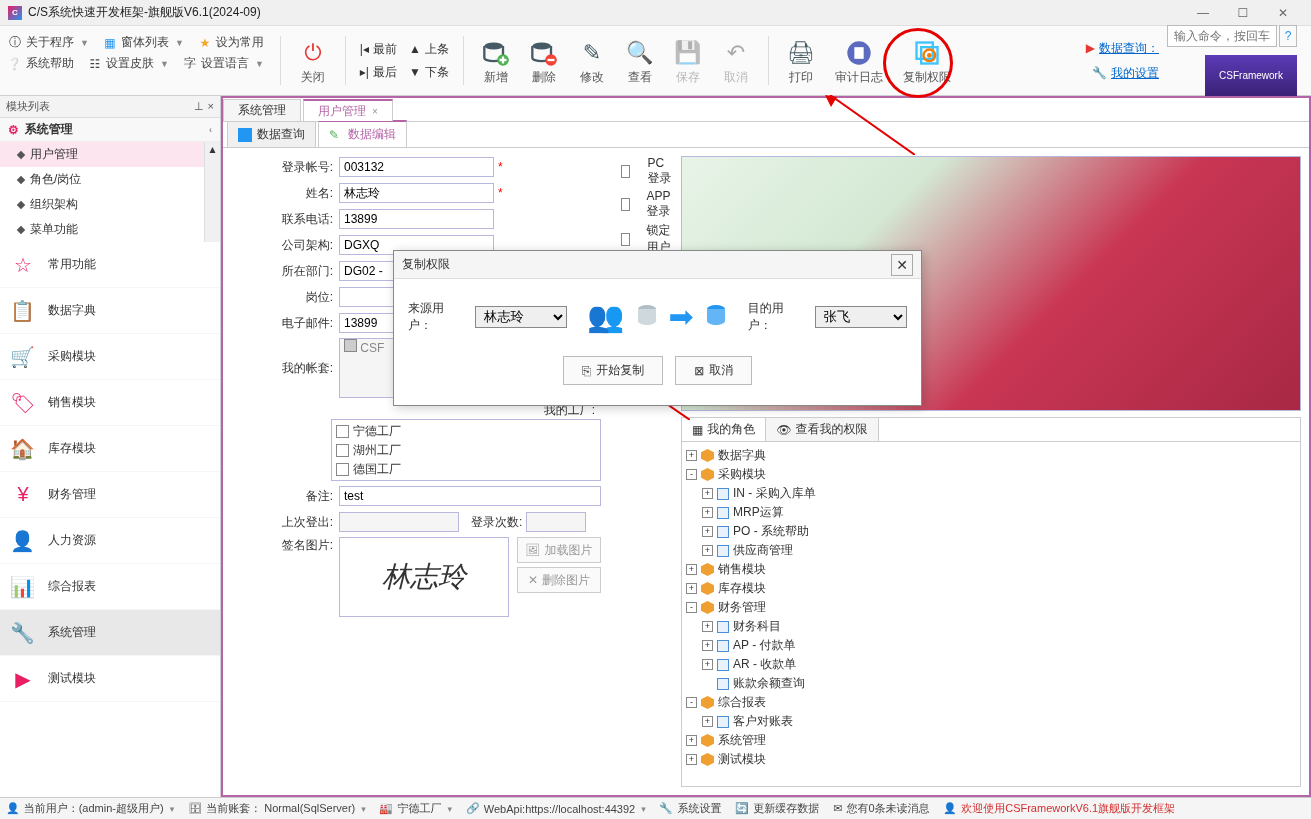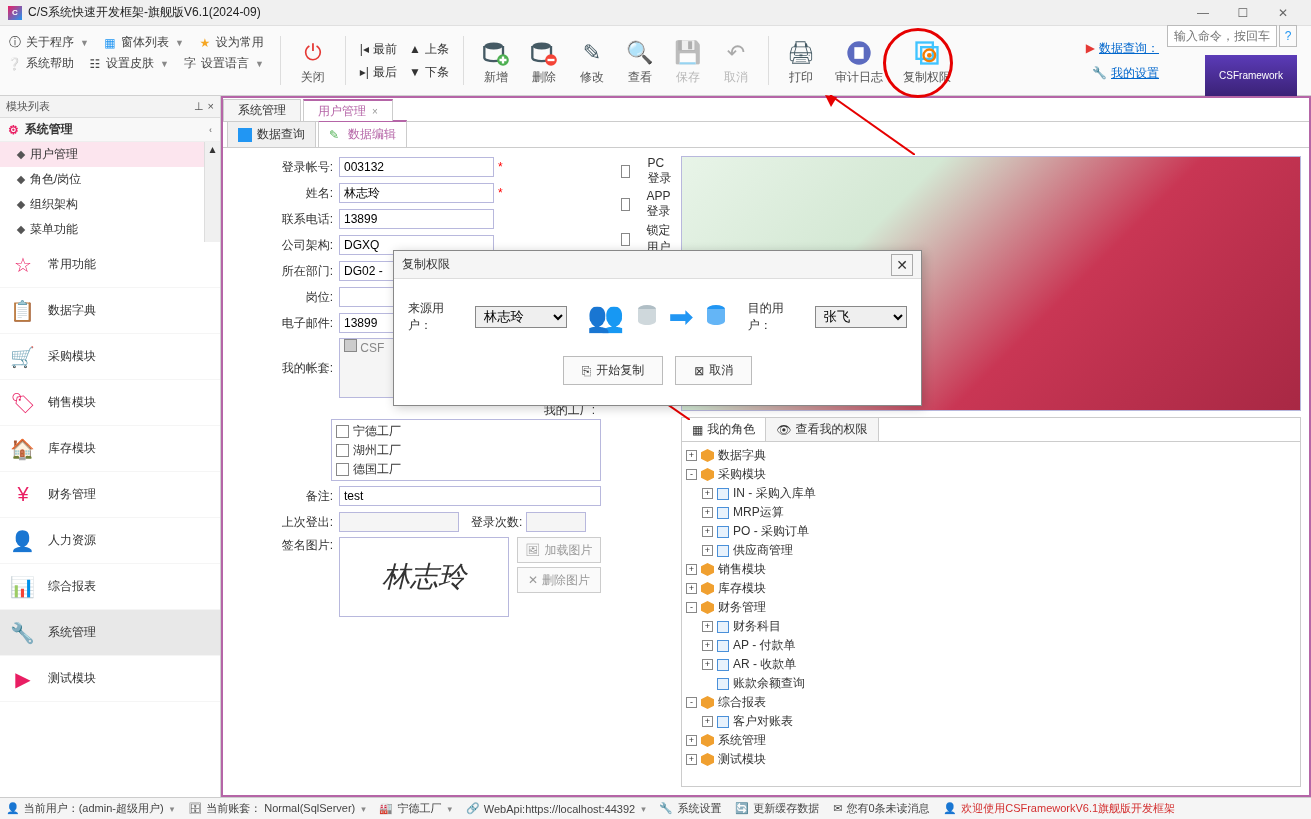--- a/index.html
+++ b/index.html
@@ -486,21 +486,21 @@
               <span>IN - 采购入库单</span>
             </div>
             <div class="tree-node i1">
               <span class="tree-exp">+</span>
               <span class="tree-doc"></span>
               <span>MRP运算</span>
             </div>
             <div class="tree-node i1">
               <span class="tree-exp">+</span>
               <span class="tree-doc"></span>
-              <span>PO - 采购订单</span>
+              <span>PO - 系统帮助</span>
             </div>
             <div class="tree-node i1">
               <span class="tree-exp">+</span>
               <span class="tree-doc"></span>
               <span>供应商管理</span>
             </div>
             <div class="tree-node i0">
               <span class="tree-exp">+</span>
               <span class="tree-cube"></span>
               <span>销售模块</span>

